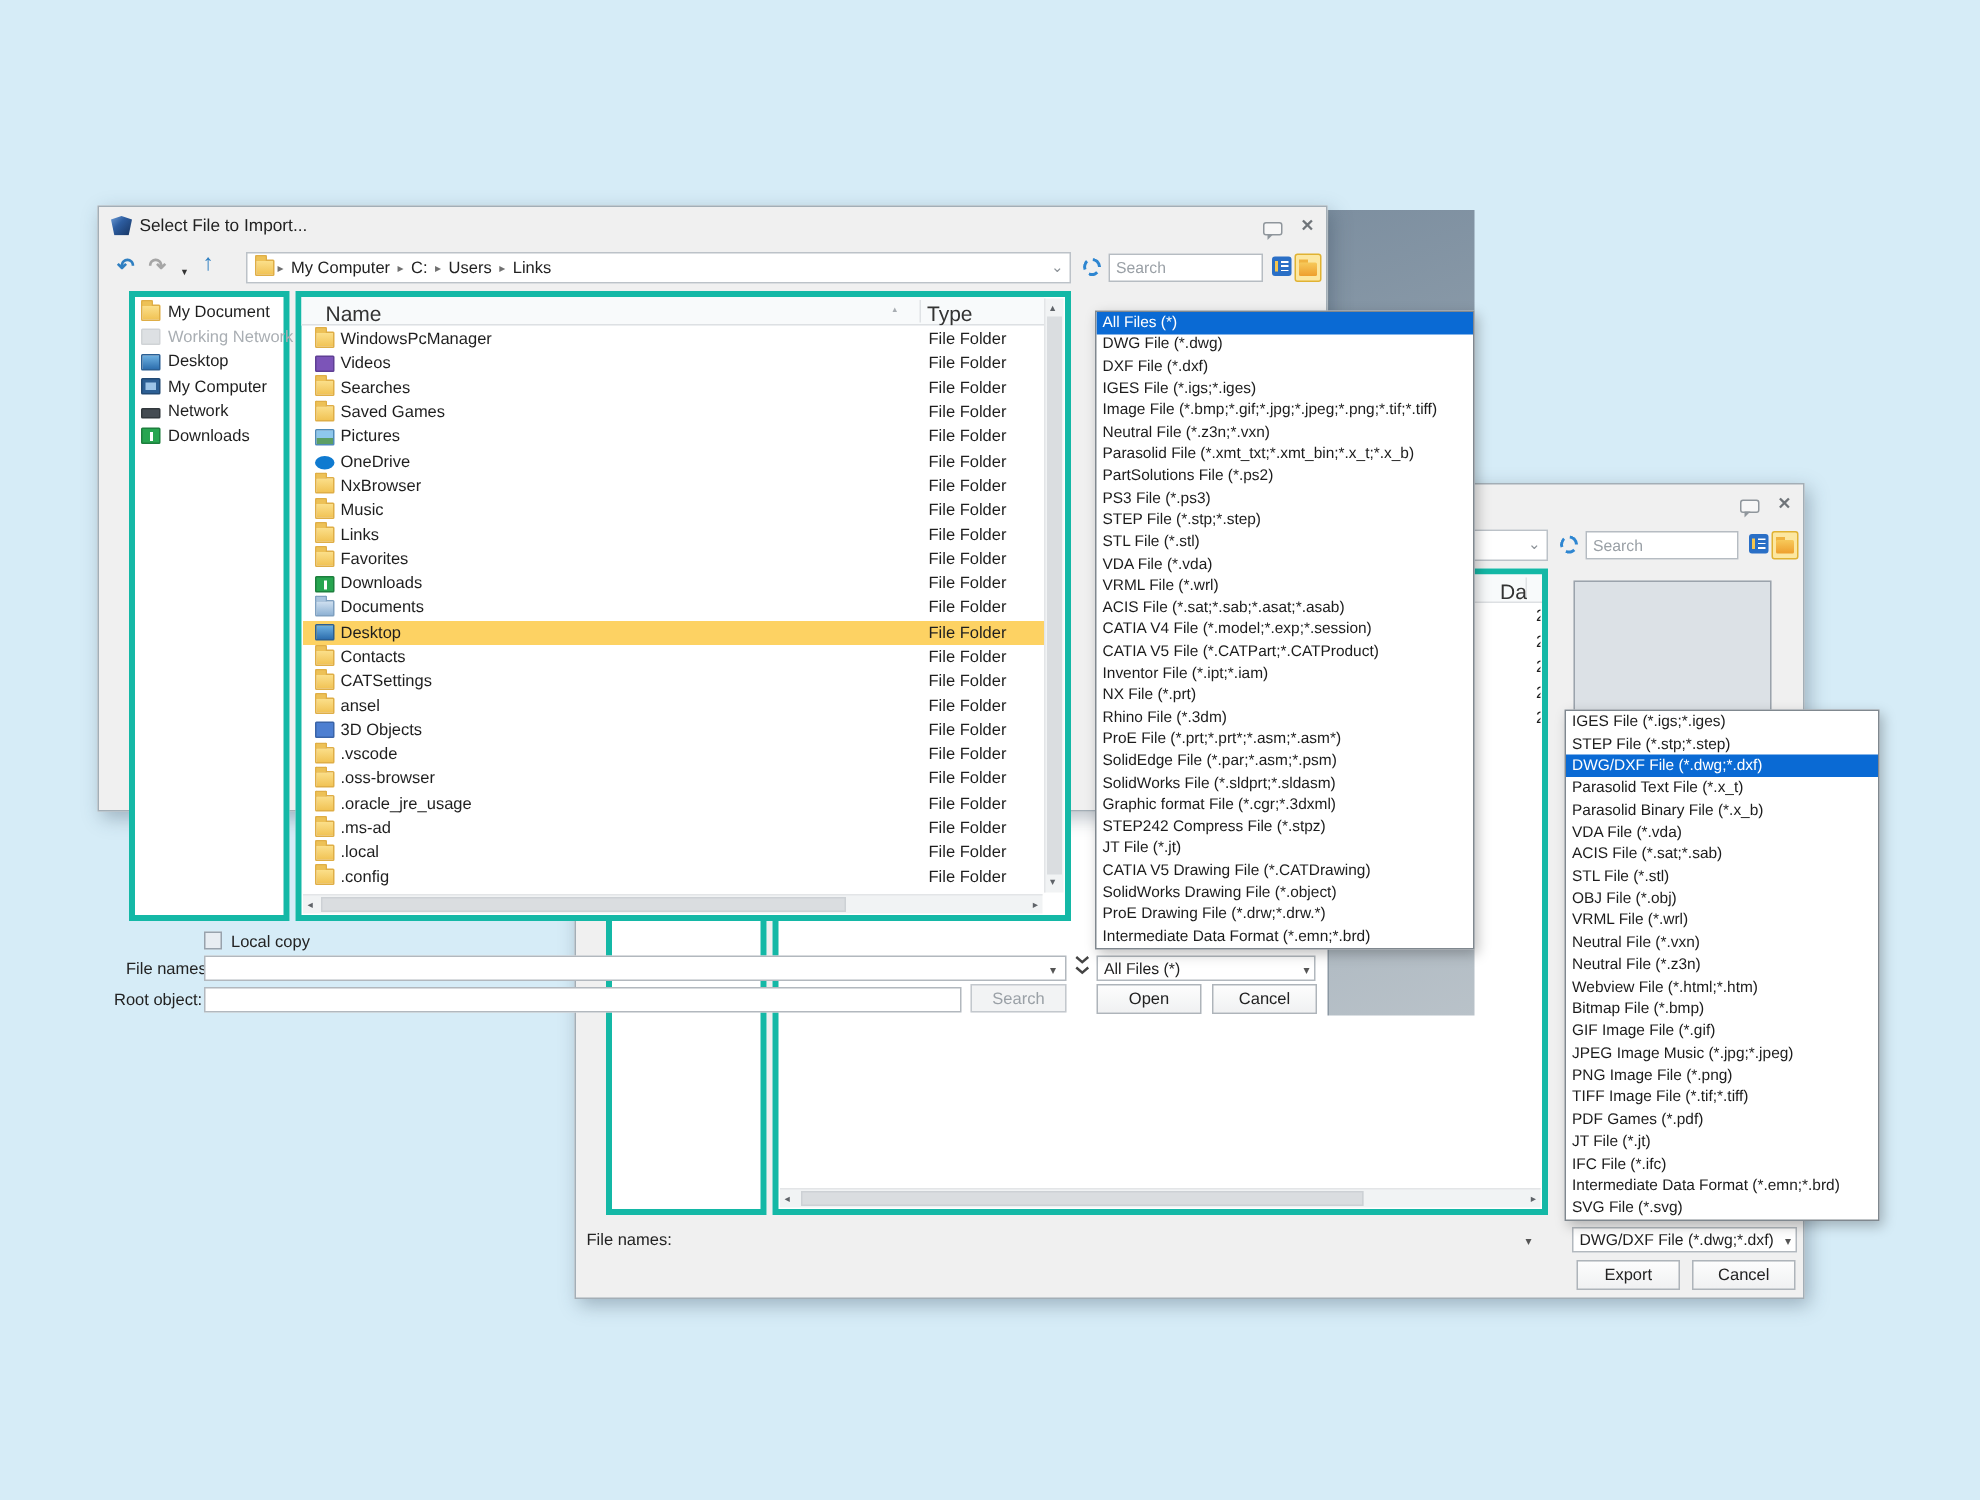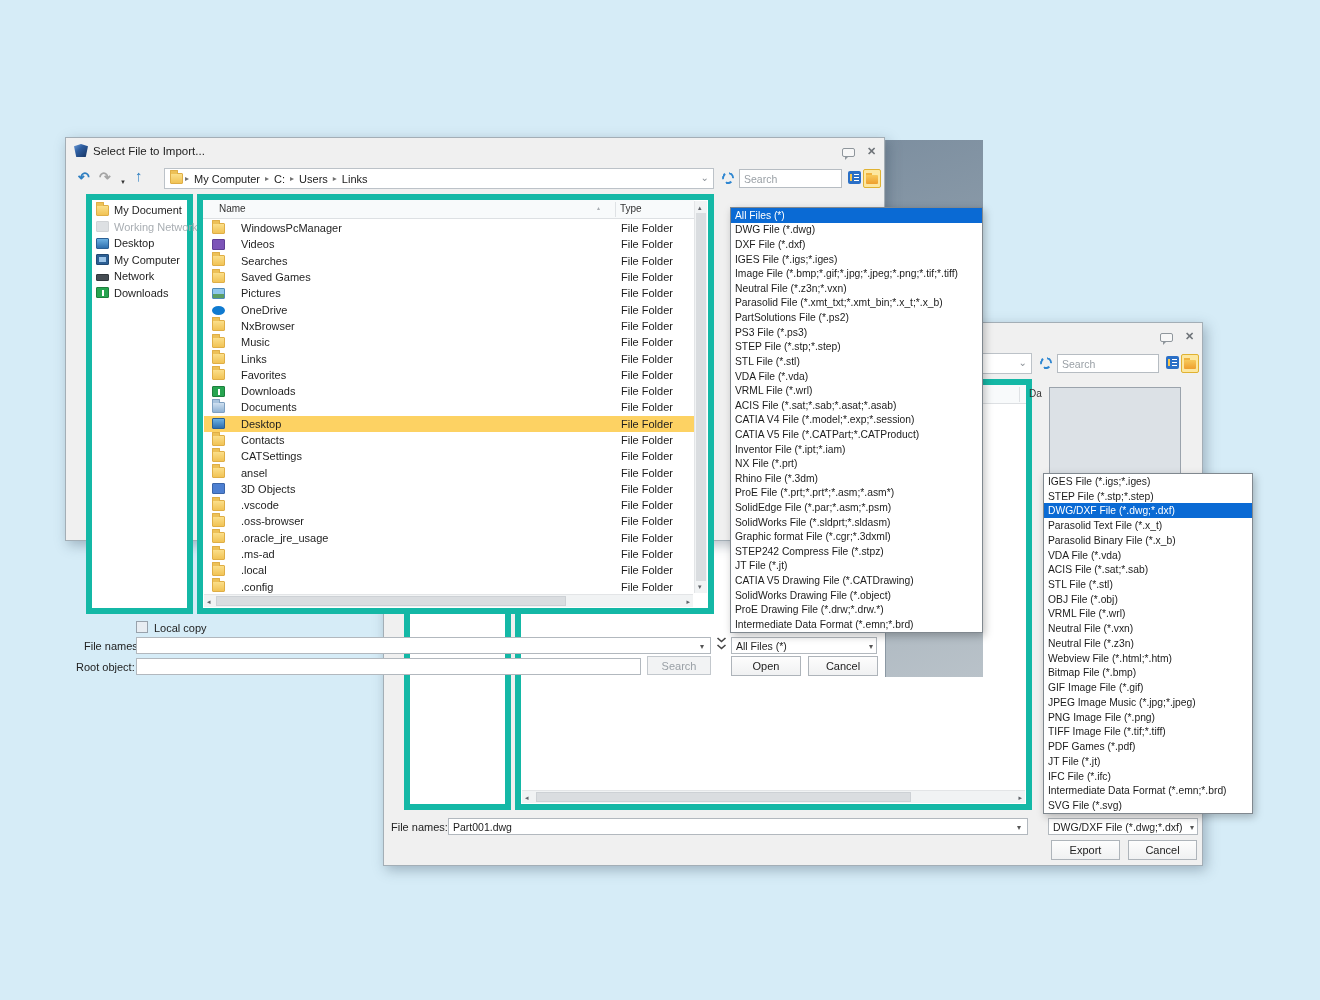--- a/index.html
+++ b/index.html
@@ -43,29 +43,29 @@
   .searchbox::placeholder{color:#9aa0a6}
   .ic-list{width:13px;height:13px;background:#2a6fc6;border-radius:2px}
   .ic-list::before{content:"";position:absolute;left:2px;top:3px;width:2px;height:7px;background:#f6c64e}
   .ic-list::after{content:"";position:absolute;left:6px;top:3px;right:2px;height:7px;
       background:repeating-linear-gradient(to bottom,#fff 0,#fff 1px,transparent 1px,transparent 3px)}
   .ic-folderbtn{width:18px;height:19px;background:#fce7a0;border:1px solid #e0b232;border-radius:2px}
   .ic-folderbtn::before{content:"";position:absolute;left:2px;top:3px;width:6px;height:3px;background:#f0b340}
   .ic-folderbtn::after{content:"";position:absolute;left:2px;top:5px;right:2px;bottom:3px;
       background:linear-gradient(#f7c95a,#ee9f2e);border-radius:1px}
 
-  .panel{background:#fff;border:6px solid #14b8a6}
+  .panel{background:#fff;border:4px solid #14b8a6}
   .lhdr{position:absolute;left:0;top:0;right:0;height:19px;background:#f8fafb;border-bottom:1px solid #dde0e3}
-  .hdr-txt{position:absolute;top:3px;font-size:10px;color:#333;white-space:nowrap;overflow:hidden}
+  .hdr-txt{position:absolute;top:3px;font-size:14px;color:#333;white-space:nowrap;overflow:hidden}
   .hdiv{position:absolute;top:2px;width:1px;height:15px;background:#dfe2e5}
   .sortmark{position:absolute;font-size:6px;color:#a8adb2}
   .rows{position:absolute;left:1px;top:20px;right:14px;bottom:15px;overflow:hidden}
   .frow{position:relative;height:16.3px;display:flex;align-items:center}
   .frow.selected{background:#fdd263}
-  .fname{margin-left:16px;white-space:nowrap}
+  .fname{margin-left:4px;white-space:nowrap}
   .ftype{position:absolute;left:417px;white-space:nowrap}
   .xrow{position:relative;height:17px}
   .xdate{position:absolute;left:504px;top:2px;width:13px;overflow:hidden;white-space:nowrap}
 
   .fic,.sic{width:13px;height:11px;border-radius:1px;flex:none;position:relative}
   .fic{margin-left:8px}
   .ic-folder,.ic-music,.ic-my-document{background:linear-gradient(#fbdf8a,#f1c355);border:1px solid #dfae46}
   .ic-folder::before,.ic-music::before,.ic-my-document::before{content:"";position:absolute;left:-1px;top:-4px;
       width:6px;height:3px;background:#edc157;border:1px solid #dfae46;border-bottom:none;border-radius:1px 1px 0 0}
   .ic-documents{background:linear-gradient(#cfe0f0,#8fb2d4);border:1px solid #7fa0c0}
@@ -120,21 +120,21 @@
     <div class="refresh-ic" style="left:656px;top:34px"></div>
     <input class="searchbox" style="left: 673px; top: 31px; width: 102px;" readonly="" placeholder="Search">
     <div class="ic-list" style="left:782px;top:33px"></div>
     <div class="ic-folderbtn" style="left:797px;top:31px"></div>
 
     <div class="panel" style="left:20px;top:56px;width:107px;height:431px"></div>
 
     <div class="panel" style="left:131px;top:56px;width:517px;height:431px">
       <div class="lhdr">
         <span class="hdiv" style="left:498px"></span>
-        <span class="hdr-txt" style="left:508px;width:20px">Da</span>
+        <span class="hdr-txt" style="left:481px;width:20px">Da</span>
       </div>
       <div id="exp-rows" class="rows" style="right:1px">
           <div class="xrow">
             <span class="xdate">202</span>
           </div>
           <div class="xrow">
             <span class="xdate">202</span>
           </div>
           <div class="xrow">
             <span class="xdate">202</span>
@@ -149,21 +149,20 @@
       <div class="hscroll" style="left:1px;right:1px">
         <span class="sarr" style="left:3px;top:3px">◂</span>
         <div class="hthumb" style="left:14px;width:375px"></div>
         <span class="sarr" style="right:3px;top:3px">▸</span>
       </div>
     </div>
 
     <div class="preview" style="left:665px;top:64px;width:132px;height:92px;background:#dce1e6;border:1px solid #9ba3ac"></div>
 
     <span class="lbl" style="left:7px;top:498px">File names:</span>
-    <input class="txt" style="left: 64px; top: 495px; width: 580px;" readonly="" value="Part001.dwg">
     <span class="carrow" style="left:633px;top:500px">▾</span>
     <div class="combo" style="left:664px;top:495px;width:150px">
       <span>DWG/DXF File (*.dwg;*.dxf)</span>
       <span class="carrow">▾</span>
     </div>
     <div class="btn" style="left:667px;top:517px;width:69px">Export</div>
     <div class="btn" style="left:744px;top:517px;width:69px">Cancel</div>
   </div>
 
   <div id="popup2" class="popup" style="left:1043px;top:473px;width:210px;height:341px">

